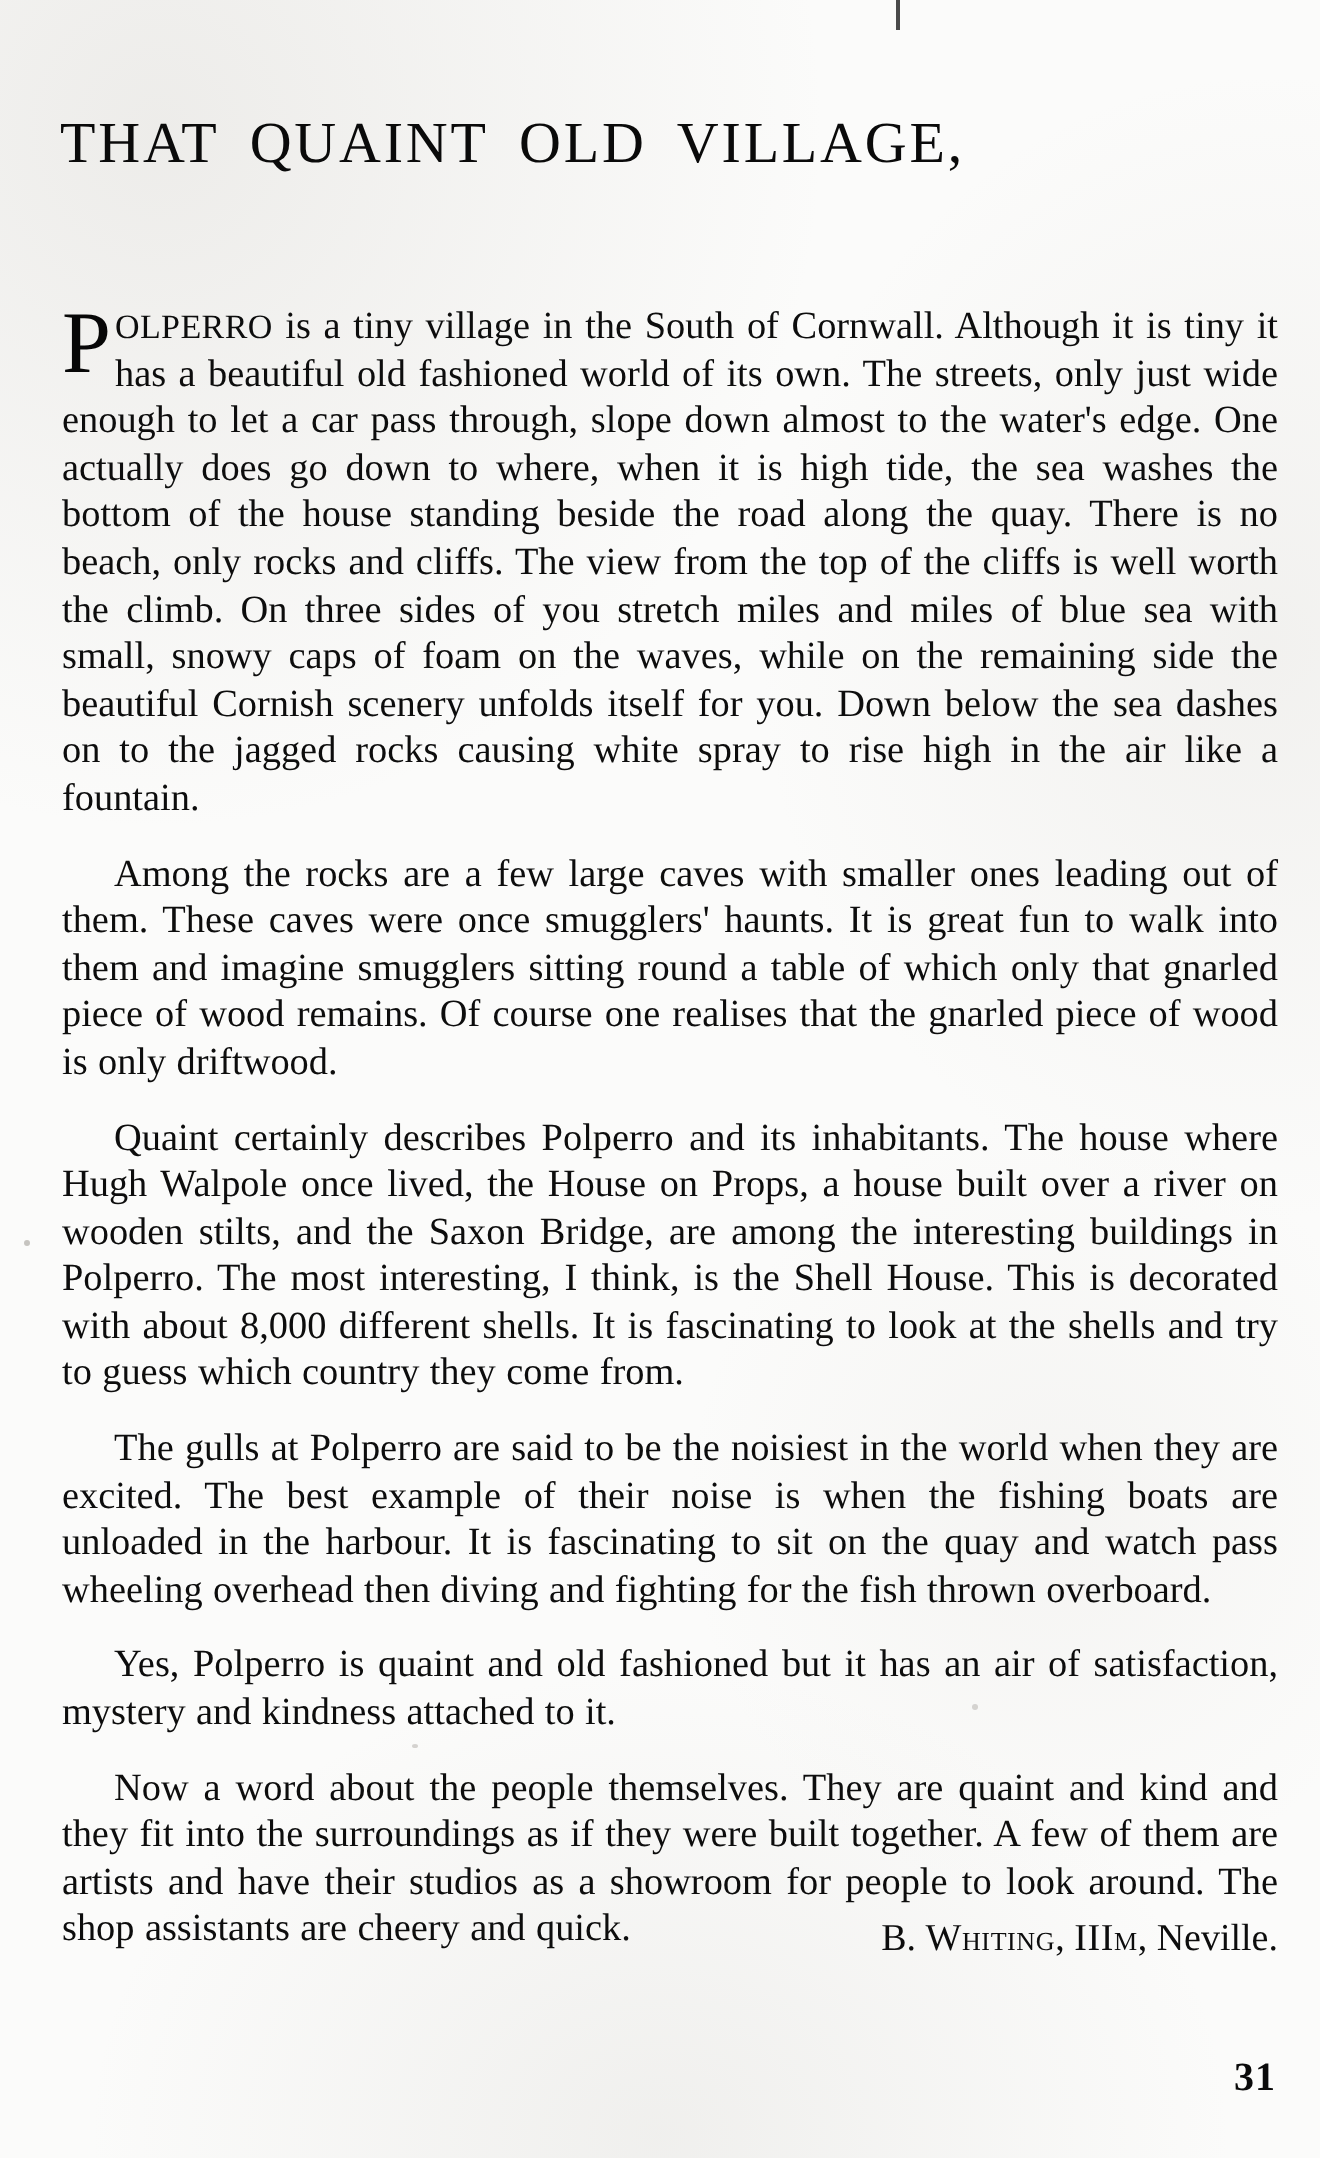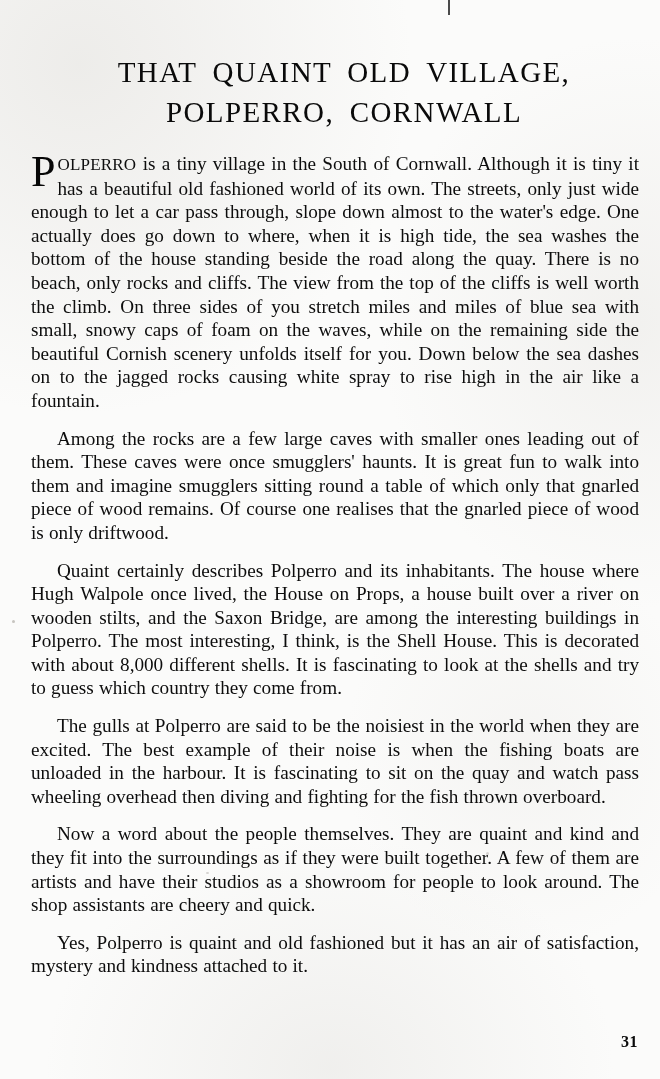--- a/index.html
+++ b/index.html
@@ -43,24 +43,23 @@
     border-radius: 50%;
     opacity: 0.55;
   }
   .speck-a { left: 12px;  top: 620px; width: 3px;  height: 3px; }
   .speck-b { left: 206px; top: 872px; width: 3px;  height: 2px; opacity: .40; }
   .speck-c { left: 486px; top: 852px; width: 3px;  height: 3px; opacity: .38; }
 
   
   .title-block {
     position: absolute;
-    left: 40px;
+    left: 30px;
     top: 52px;
     width: 608px;
-    text-align: center;
   }
   .title-line {
     font-size: 29px;
     line-height: 40px;
     font-weight: normal;
     letter-spacing: 1.4px;
     word-spacing: 7px;
     white-space: nowrap;
     color: #0a0a0a;
   }
@@ -119,55 +118,55 @@
   .sc {
     font-variant: small-caps;
     letter-spacing: 0.3px;
   }
 
   
   .folio {
     position: absolute;
     right: 22px;
     bottom: 28px;
-    font-size: 16px;
+    font-size: 20px;
     font-weight: bold;
     letter-spacing: 0.5px;
     color: #0a0a0a;
     text-align: right;
   }
 </style>
 </head>
 <body>
 
 <div class="page">
 
   <div class="reg-tick"></div>
 
   <div class="speck speck-a"></div>
   <div class="speck speck-b"></div>
   <div class="speck speck-c"></div>
 
   <div class="title-block">
     <div class="title-line title-line-1">THAT  QUAINT  OLD  VILLAGE,</div>
-    <div class="title-line title-line-2">POLPERRO,  CORNWALL</div>
   </div>
 
   <div class="body-col">
 
     <p class="para lead"><span class="dropcap">P</span><span class="smallcaps-run">OLPERRO</span><span> is a tiny village in the South of Cornwall.   Although it is tiny it has a beautiful old fashioned world of its own.   The streets, only just wide enough to let a car pass through, slope down almost to the water's edge.   One actually does go down to where, when it is high tide, the sea washes the bottom of the house standing beside the road along the quay.   There is no beach, only rocks and cliffs.   The view from the top of the cliffs is well worth the climb. On three sides of you stretch miles and miles of blue sea with small, snowy caps of foam on the waves, while on the remaining side the beautiful Cornish scenery unfolds itself for you.   Down below the sea dashes on to the jagged rocks causing white spray to rise high in the air like a fountain.</span></p>
 
     <p class="para">Among the rocks are a few large caves with smaller ones leading out of them.   These caves were once smugglers' haunts.   It is great fun to walk into them and imagine smugglers sitting round a table of which only that gnarled piece of wood remains.   Of course one realises that the gnarled piece of wood is only driftwood.</p>
 
     <p class="para">Quaint certainly describes  Polperro and its inhabitants.   The house where Hugh Walpole once lived, the House on Props, a house built over a river on wooden stilts, and the Saxon Bridge, are among the interesting buildings in Polperro.   The most interesting, I think, is the Shell House.   This is decorated with about 8,000 different shells. It is fascinating to look at the shells and try to guess which country they come from.</p>
 
     <p class="para">The gulls at Polperro are said to be the noisiest in the world when they are excited.   The best example of their noise is when the fishing boats are unloaded in the harbour.   It is fascinating to sit on the quay and watch pass wheeling overhead then diving and fighting for the fish thrown overboard.</p>
 
+    <p class="para">Yes, Polperro is quaint and old fashioned but it has an air of satisfaction, mystery and kindness attached to it.</p>
+
     <p class="para">Now a word about the people themselves.   They are quaint and kind and they fit into the surroundings as if they were built together. A few of them are artists and have their studios as a showroom for people to look around.   The shop assistants are cheery and quick.</p>
-
-    <p class="para">Yes, Polperro is quaint and old fashioned but it has an air of satisfaction, mystery and kindness attached to it.</p>
 
   </div>
 
+  <div class="signature"><span>B.</span> <span class="sc">Whiting</span>, <span class="sc">IIIm</span>, <span>Neville.</span></div>
 
   <div class="folio">31</div>
 
 </div>
 
 </body></html>

